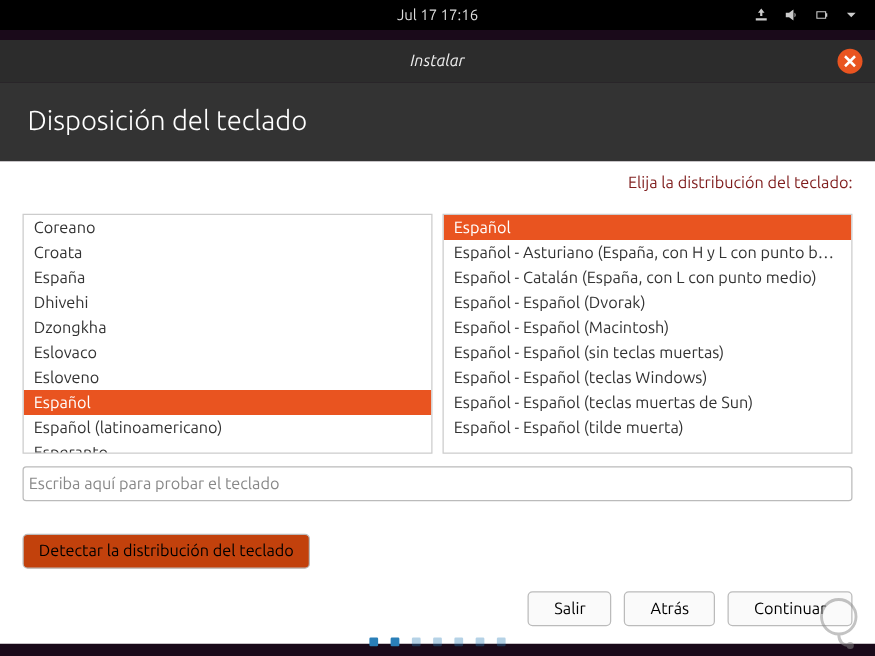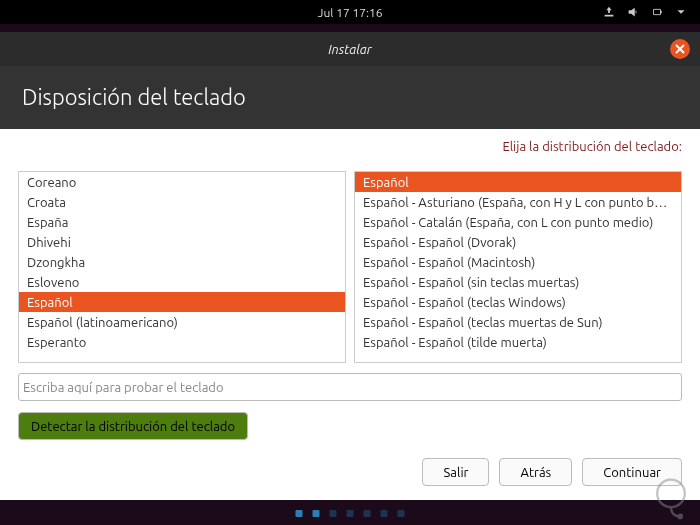--- a/index.html
+++ b/index.html
@@ -19,21 +19,21 @@
     .prompt { font-size: 13px; color: #7f1d1d; margin-bottom: 18px; text-align: right; }
     
     .lists { display: flex; gap: 8px; }
     .listbox { flex: 1; border: 1px solid #ccc; height: 192px; overflow: hidden; font-size: 13px; }
     .listbox .item { padding: 3px 8px; cursor: pointer; color: #333; white-space: nowrap; overflow: hidden; text-overflow: ellipsis; }
     .listbox .item.selected { background: #e95420; color: #fff; }
     
     .test-input { width: 100%; margin-top: 10px; padding: 6px 4px; border: 1px solid #bbb; border-radius: 3px; font-size: 13px; color: #888; }
     .test-input::placeholder { color: #888; }
     
-    .detect-btn { margin-top: 11px; padding: 6px 12px; border: 1px solid #bbb; border-radius: 4px; background: #4d7c0f; font-size: 13px; cursor: pointer; }
+    .detect-btn { margin-top: 26px; padding: 6px 12px; border: 1px solid #bbb; border-radius: 4px; background: #c2410c; font-size: 13px; cursor: pointer; }
     
     .footer-btns { display: flex; justify-content: flex-end; gap: 10px; margin-top: 18px; }
     .footer-btns button { padding: 6px 20px; border: 1px solid #bbb; border-radius: 4px; background: #fafafa; font-size: 13px; cursor: pointer; }
     
     .dots { position: absolute; bottom: 8px; left: 50%; transform: translateX(-50%); display: flex; gap: 10px; }
     .dot { width: 7px; height: 7px; background: #2a7fb8; border-radius: 1px; }
     .dot.dim { opacity: 0.35; }
     
     .watermark { position: absolute; bottom: 4px; right: 6px; width: 46px; height: 46px; opacity: 0.5; }
     .watermark svg { stroke: #888; fill: none; stroke-width: 2; }
@@ -74,20 +74,21 @@
 
 <div class="content">
   <div class="prompt">Elija la distribución del teclado:</div>
   <div class="lists">
     <div class="listbox" id="left-list">
         <div class="item">Coreano</div>
         <div class="item">Croata</div>
         <div class="item">España</div>
         <div class="item">Dhivehi</div>
         <div class="item">Dzongkha</div>
+        <div class="item">Eslovaco</div>
         <div class="item">Esloveno</div>
         <div class="item selected">Español</div>
         <div class="item">Español (latinoamericano)</div>
         <div class="item">Esperanto</div>
       </div>
     <div class="listbox" id="right-list">
         <div class="item selected">Español</div>
         <div class="item">Español - Asturiano (España, con H y L con punto bajo)</div>
         <div class="item">Español - Catalán (España, con L con punto medio)</div>
         <div class="item">Español - Español (Dvorak)</div>

